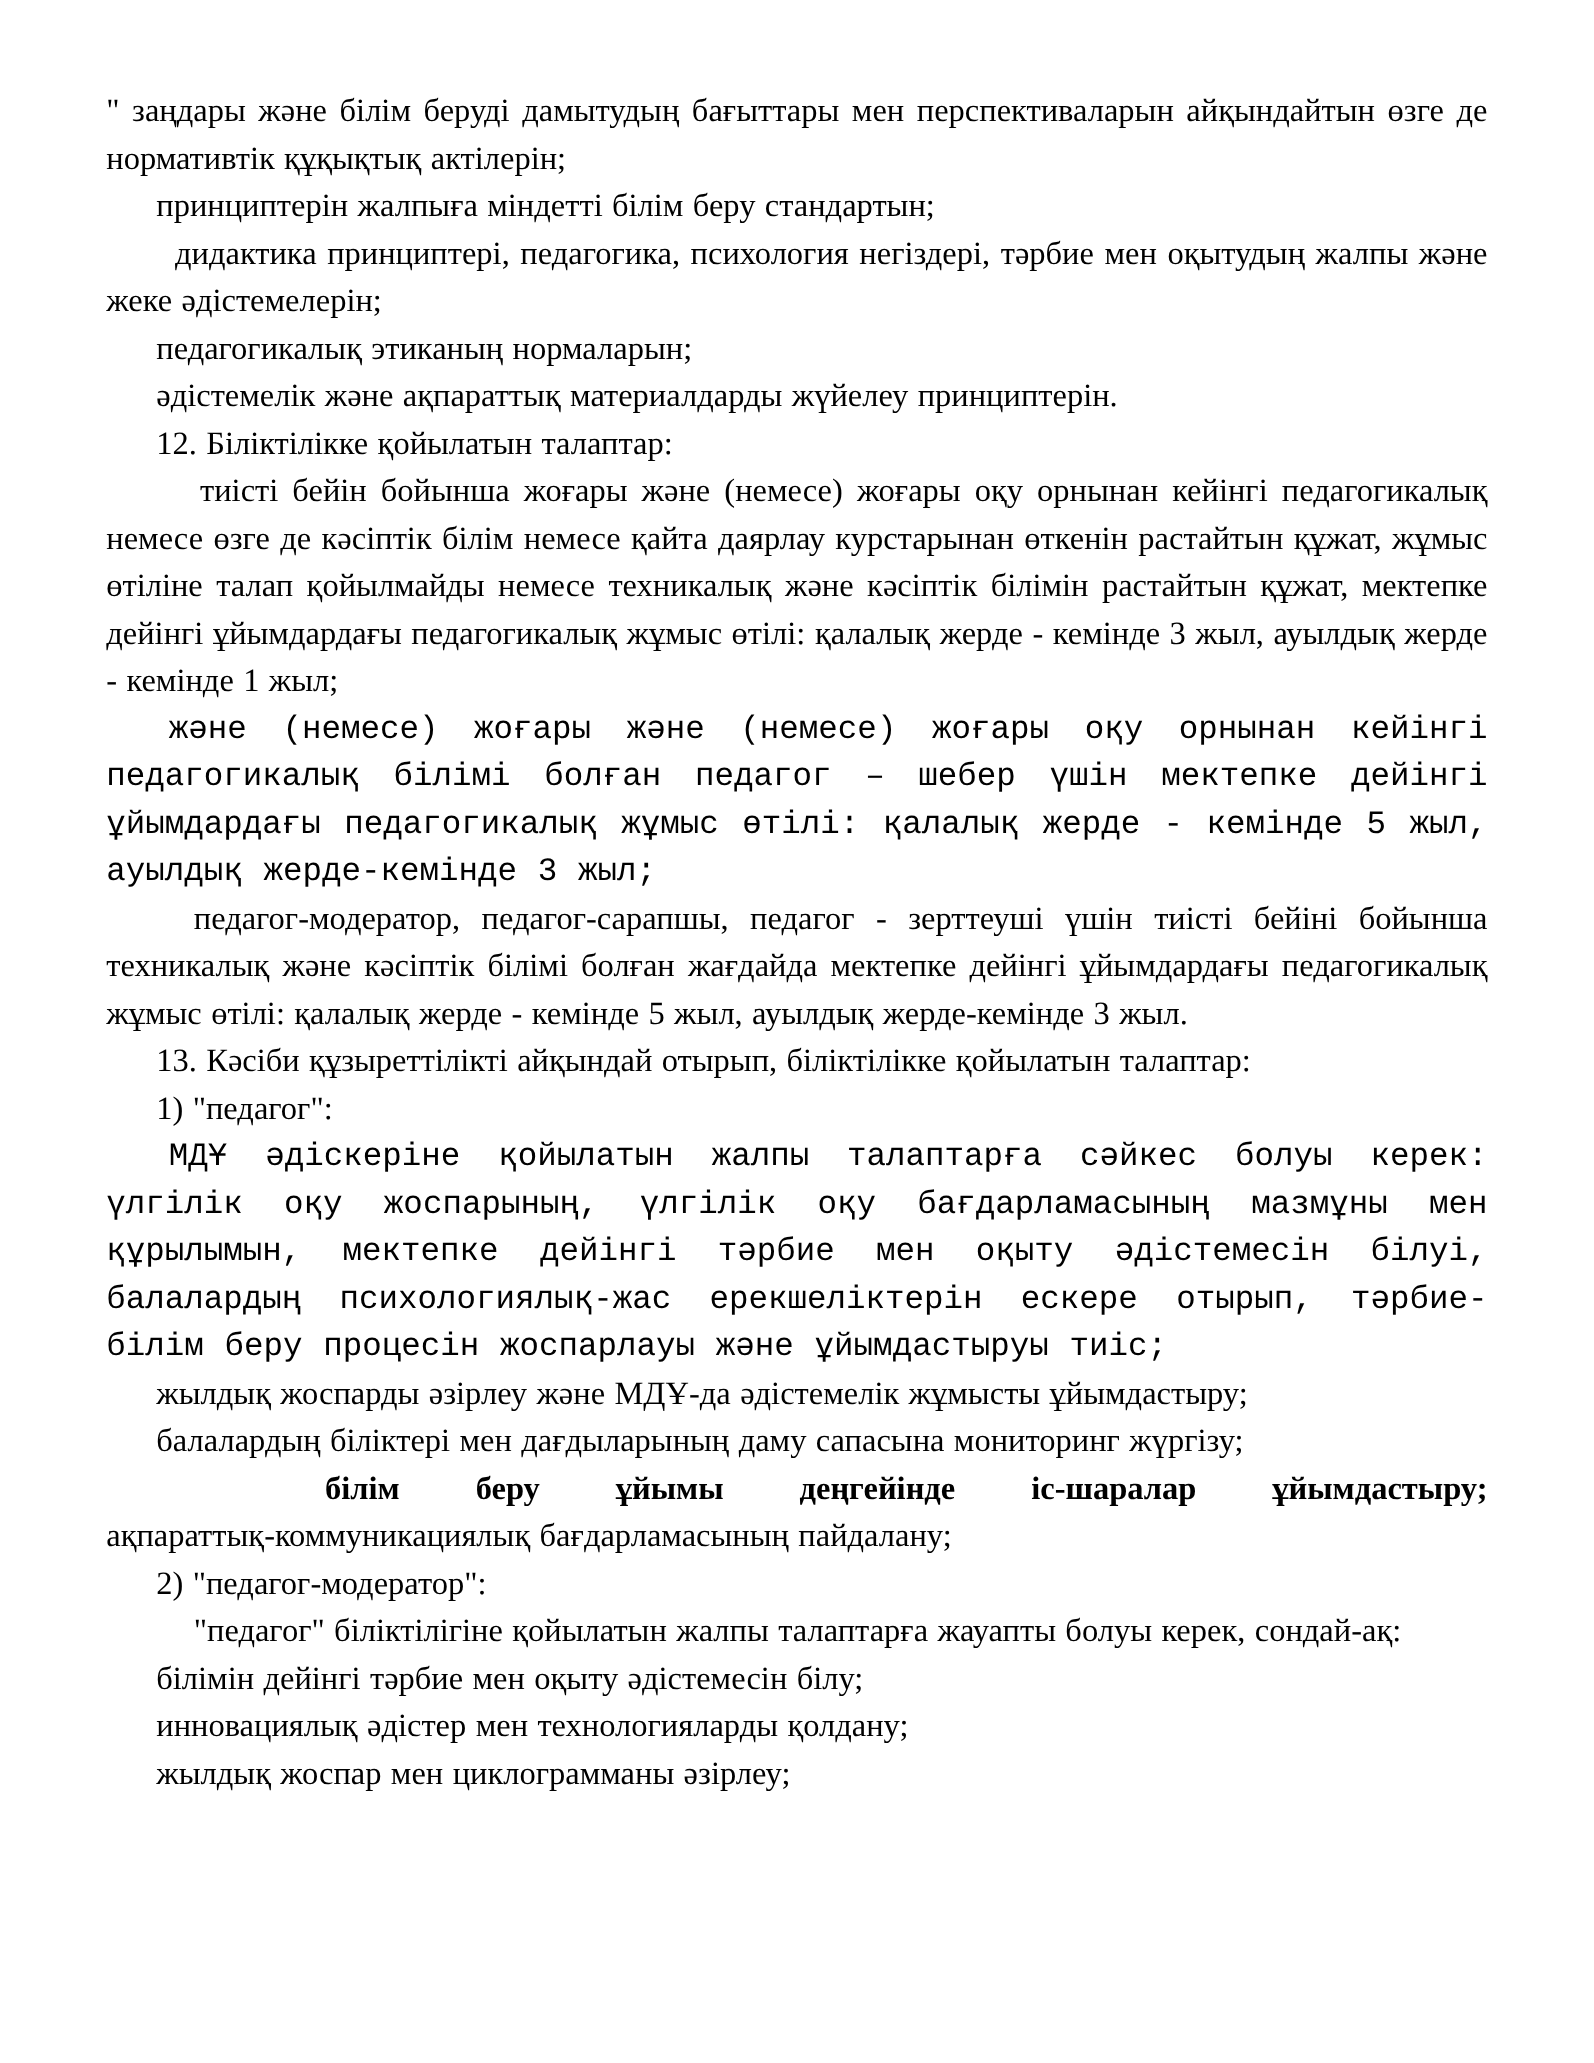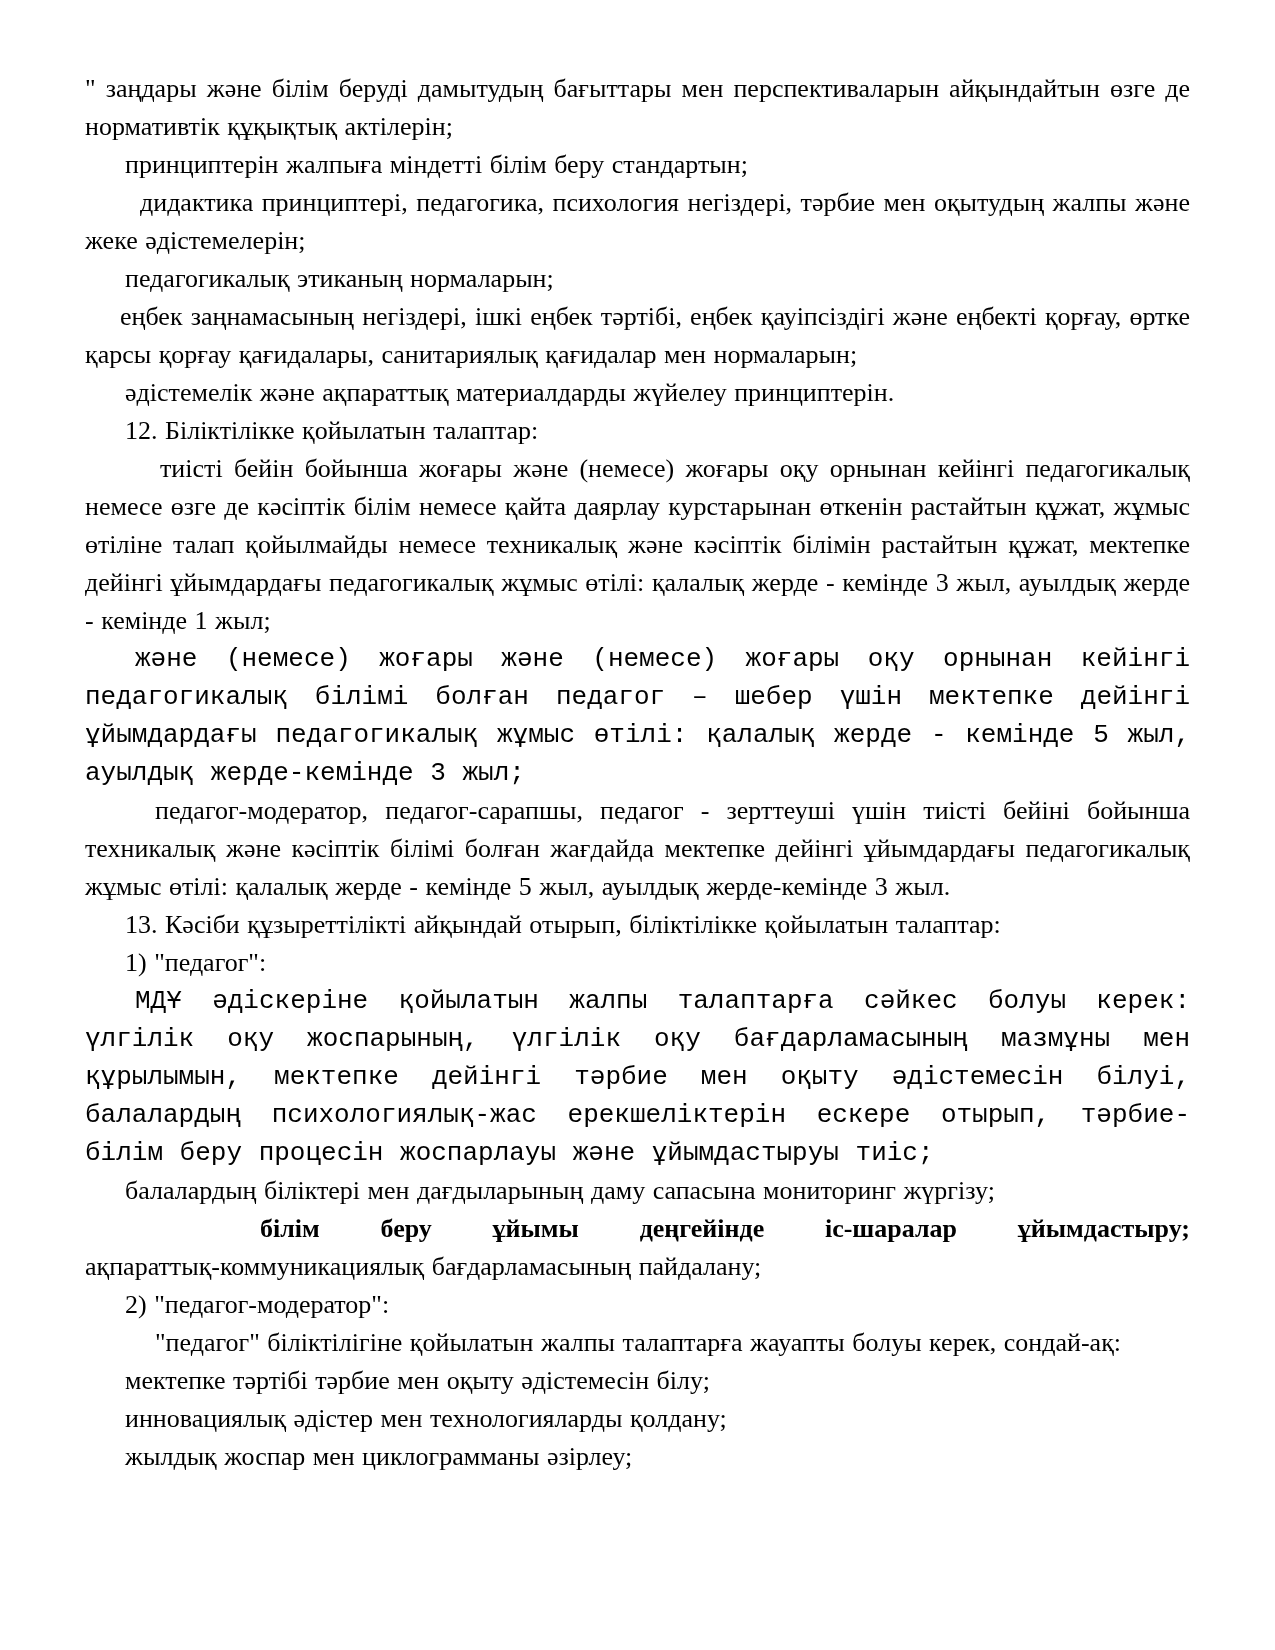--- a/index.html
+++ b/index.html
@@ -39,30 +39,30 @@
   .justify-full { text-align-last: justify; font-weight: bold; }
 </style>
 </head>
 <body>
 
 <div class="page">
   <p class="ind-0">" заңдары және білім беруді дамытудың бағыттары мен перспективаларын айқындайтын өзге де нормативтік құқықтық актілерін;</p>
   <p class="ind-40">принциптерін жалпыға міндетті білім беру стандартын;</p>
   <p class="ind-55">дидактика принциптері, педагогика, психология негіздері, тәрбие мен оқытудың жалпы және жеке әдістемелерін;</p>
   <p class="ind-40">педагогикалық этиканың нормаларын;</p>
-  <p class="ind-35">еңбек заңнамасының негіздері, ішкі еңбек тәртібі, еңбек қауіпсіздігі және еңбекті қорғау, өртке қарсы қорғау қағидалары, санитариялық қағидалар мен нормаларын;</p>
   <p class="ind-40">әдістемелік және ақпараттық материалдарды жүйелеу принциптерін.</p>
   <p class="ind-40">12. Біліктілікке қойылатын талаптар:</p>
   <p class="ind-75">тиісті бейін бойынша жоғары және (немесе) жоғары оқу орнынан кейінгі педагогикалық немесе өзге де кәсіптік білім немесе қайта даярлау курстарынан өткенін растайтын құжат, жұмыс өтіліне талап қойылмайды немесе техникалық және кәсіптік білімін растайтын құжат, мектепке дейінгі ұйымдардағы педагогикалық жұмыс өтілі: қалалық жерде - кемінде 3 жыл, ауылдық жерде - кемінде 1 жыл;</p>
   <p class="ind-50">және (немесе) жоғары және (немесе) жоғары оқу орнынан кейінгі педагогикалық білімі болған педагог – шебер үшін мектепке дейінгі ұйымдардағы педагогикалық жұмыс өтілі: қалалық жерде - кемінде 5 жыл, ауылдық жерде-кемінде 3 жыл;</p>
   <p class="ind-70">педагог-модератор, педагог-сарапшы, педагог - зерттеуші үшін тиісті бейіні бойынша техникалық және кәсіптік білімі болған жағдайда мектепке дейінгі ұйымдардағы педагогикалық жұмыс өтілі: қалалық жерде - кемінде 5 жыл, ауылдық жерде-кемінде 3 жыл.</p>
   <p class="ind-40">13. Кәсіби құзыреттілікті айқындай отырып, біліктілікке қойылатын талаптар:</p>
   <p class="ind-40">1) "педагог":</p>
   <p class="ind-50">МДҰ әдіскеріне қойылатын жалпы талаптарға сәйкес болуы керек: үлгілік оқу жоспарының, үлгілік оқу бағдарламасының мазмұны мен құрылымын, мектепке дейінгі тәрбие мен оқыту әдістемесін білуі, балалардың психологиялық-жас ерекшеліктерін ескере отырып, тәрбие-білім беру процесін жоспарлауы және ұйымдастыруы тиіс;</p>
+  <p class="ind-40">жылдық жоспарды әзірлеу және МДҰ-да әдістемелік жұмысты ұйымдастыру;</p>
   <p class="ind-40">балалардың біліктері мен дағдыларының даму сапасына мониторинг жүргізу;</p>
   <p class="ind-175 justify-full">білім беру ұйымы деңгейінде іс-шаралар ұйымдастыру;</p>
   <p class="ind-0">ақпараттық-коммуникациялық бағдарламасының пайдалану;</p>
   <p class="ind-40">2) "педагог-модератор":</p>
   <p class="ind-70">"педагог" біліктілігіне қойылатын жалпы талаптарға жауапты болуы керек, сондай-ақ:</p>
-  <p class="ind-40">мектепке тәртібі тәрбие мен оқыту әдістемесін білу;</p>
+  <p class="ind-40">білімін дейінгі тәрбие мен оқыту әдістемесін білу;</p>
   <p class="ind-40">инновациялық әдістер мен технологияларды қолдану;</p>
   <p class="ind-40">жылдық жоспар мен циклограмманы әзірлеу;</p>
 </div>
 
 </body></html>

